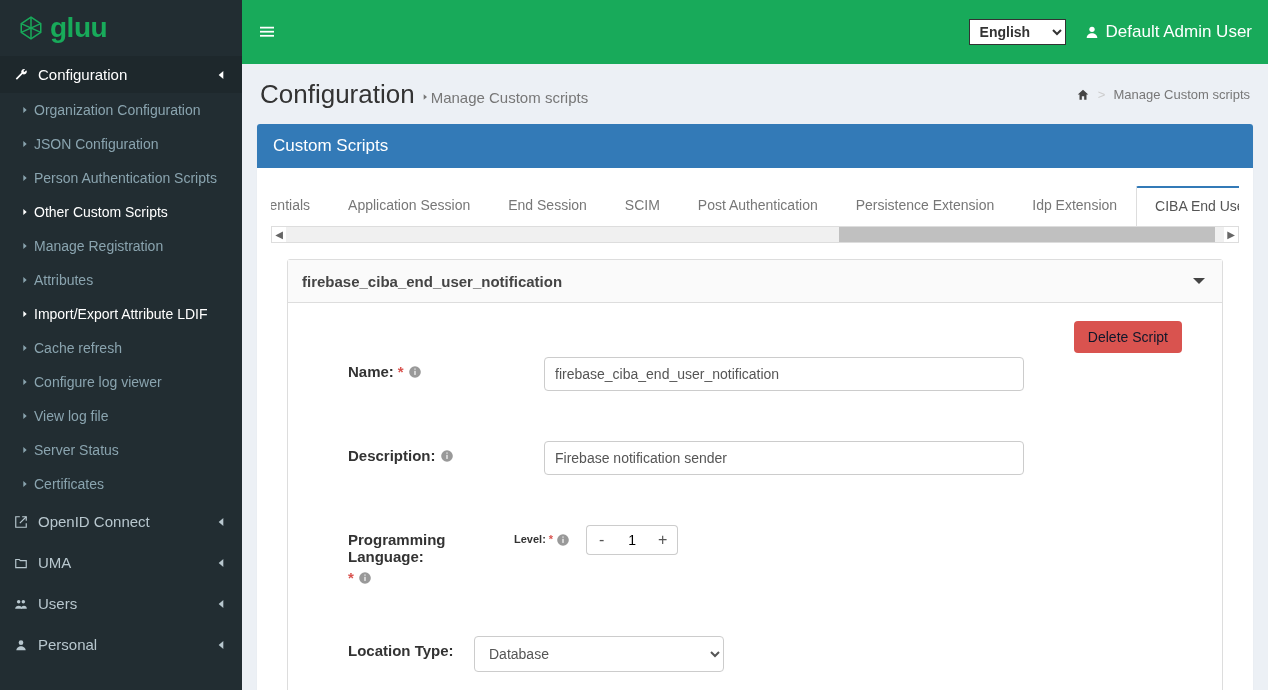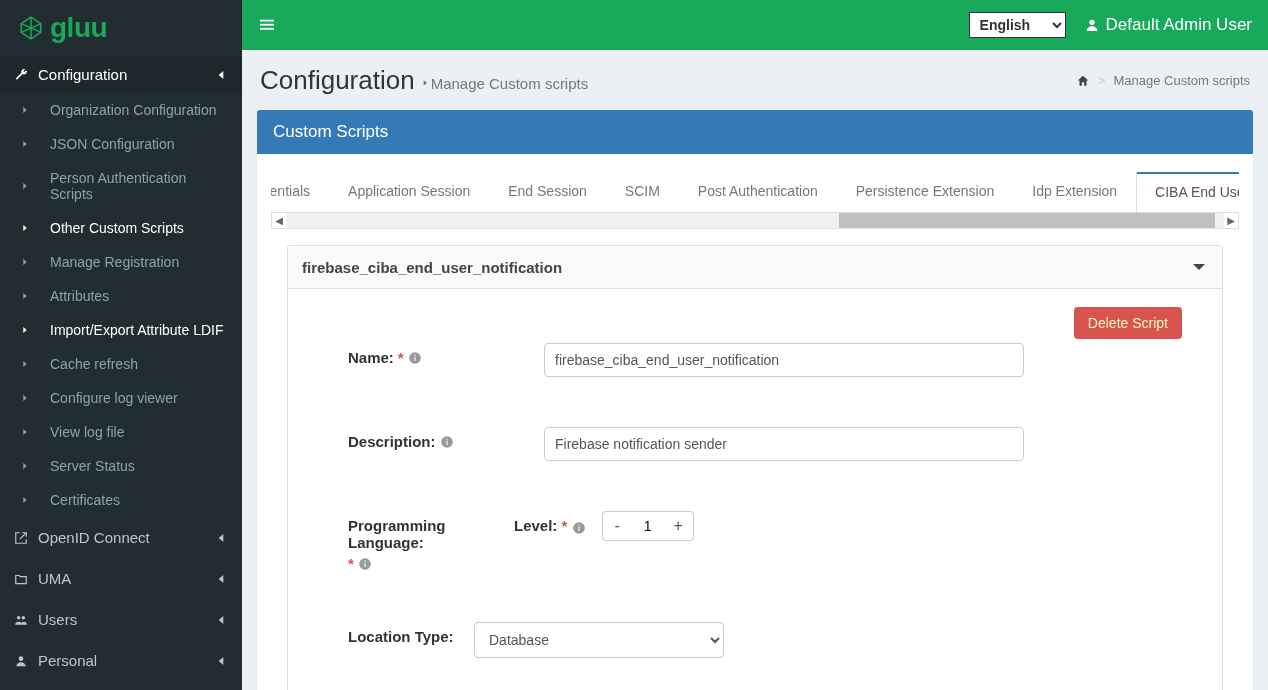--- a/index.html
+++ b/index.html
@@ -8,31 +8,31 @@
 
 
 .sidebar { width: 242px; background: #222d32; color: #b8c7ce; display: flex; flex-direction: column; flex-shrink: 0; overflow-y: auto; }
 .logo-area { padding: 12px 18px; display: flex; align-items: center; }
 .logo { display: flex; align-items: center; gap: 6px; }
 .logo-icon { width: 26px; height: 26px; color: #18aa5a; }
 .logo-text { font-size: 28px; font-weight: 700; color: #18aa5a; letter-spacing: -0.5px; }
 .nav { list-style: none; }
 .nav-header { display: flex; align-items: center; padding: 10px 14px; color: #fff; background: #1e282c; font-size: 15px; justify-content: space-between; cursor: pointer; }
 .nav-header .left { display:flex; align-items:center; gap:10px; }
-.nav-item { display: flex; align-items: center; padding: 9px 14px 9px 20px; color: #8aa4af; font-size: 14px; cursor: pointer; gap: 20px; }
+.nav-item { display: flex; align-items: center; padding: 9px 14px 9px 20px; color: #8aa4af; font-size: 14px; cursor: pointer; gap: 4px; }
 .nav-item .chev { width: 10px; flex-shrink: 0; }
 .nav-item.active { color: #fff; font-weight: 500; }
 .nav-item.highlight { color: #fff; }
 .nav-section { display: flex; align-items: center; padding: 12px 14px; color: #b8c7ce; font-size: 15px; justify-content: space-between; cursor: pointer; }
 .nav-section .left { display:flex; align-items:center; gap:10px; }
 .icon-sm { width: 14px; height: 14px; flex-shrink:0; }
 
 
 .content-area { flex: 1; display: flex; flex-direction: column; overflow: hidden; }
-.topbar { background: #18aa5a; height: 50px; display: flex; align-items: center; justify-content: space-between; padding: 0 16px; color: #fff; }
+.topbar { background: #18aa5a; height: 64px; display: flex; align-items: center; justify-content: space-between; padding: 0 16px; color: #fff; }
 .topbar-left { display:flex; align-items:center; gap:12px; }
 .hamburger { width:18px; height:14px; cursor:pointer; }
 .topbar-right { display:flex; align-items:center; gap:18px; }
 .lang-select { background: #fff; color: #333; border: 1px solid #333; padding: 3px 18px 3px 6px; font-size: 14px; font-weight: 600; }
 .user-chunk { display:flex; align-items:center; gap:6px; font-size:17px; }
 
 
 .page-header { padding: 15px 18px 14px 18px; display:flex; align-items:center; justify-content:space-between; }
 .page-title-block { display:flex; align-items:baseline; gap:6px; }
 .page-title { font-size: 26px; color:#333; font-weight:400; }
@@ -55,30 +55,30 @@
 .scroll-left { width:14px; background:#fff; display:flex; align-items:center; justify-content:center; color:#666; font-size:10px; cursor:pointer; }
 .scroll-track { flex:1; background:#f0f0f0; }
 .scroll-thumb { margin-left: 59%; width: 40%; height:100%; background:#c0c0c0; }
 .scroll-right { width:14px; background:#fff; display:flex; align-items:center; justify-content:center; color:#666; font-size:10px; cursor:pointer; }
 
 
 .accordion { margin: 16px; border:1px solid #ddd; border-radius:3px; }
 .acc-header { padding: 12px 14px; font-size:15px; font-weight:600; color:#444; display:flex; justify-content:space-between; align-items:center; cursor:pointer; border-bottom:1px solid #ddd; background:#fafafa; }
 .acc-body { padding: 18px 40px 18px 60px; }
 .del-row { display:flex; justify-content:flex-end; margin-bottom:4px; }
-.btn-danger { background:#d9534f; color:#fef9c3; border:none; border-radius:4px; padding: 8px 14px; font-size:14px; cursor:pointer; }
+.btn-danger { background:#d9534f; color:#0f172a; border:none; border-radius:4px; padding: 8px 14px; font-size:14px; cursor:pointer; }
 .form-row { display:flex; gap: 16px; margin: 4px 0 50px 0; align-items:flex-start; }
 .form-row.tight { margin-bottom: 36px; }
 .form-label { width: 180px; text-align: left; font-weight:700; font-size:15px; color:#333; padding-top:6px; display:flex; flex-wrap:wrap; gap:4px; align-items:center; }
 .req { color:#d9534f; }
 .info-icon { width:14px; height:14px; color:#999; }
 .form-control { border:1px solid #ccc; border-radius:4px; padding: 8px 10px; font-size:14px; color:#555; width:480px; background:#fff; }
 .form-control.med { width:250px; }
 .level-group { display:flex; align-items:center; margin-left: 40px; gap: 16px; }
-.level-label { font-weight:700; font-size:15px; }
+.level-label { font-weight:700; font-size:11px; }
 .stepper { display:flex; align-items:stretch; }
 .stepper button { width:30px; border:1px solid #ccc; background:#fff; cursor:pointer; font-size:16px; color:#555; }
 .stepper input { width:32px; text-align:center; border:1px solid #ccc; border-left:none; border-right:none; font-size:14px; padding:6px 0; }
 .stepper button:first-child { border-radius:4px 0 0 4px; border-right:none; }
 .stepper button:last-child { border-radius:0 4px 4px 0; border-left:none; }
 
 svg { display:block; }
 .chev-r { transform: rotate(0deg); }
 .chev-l { transform: rotate(180deg); }
 </style>

